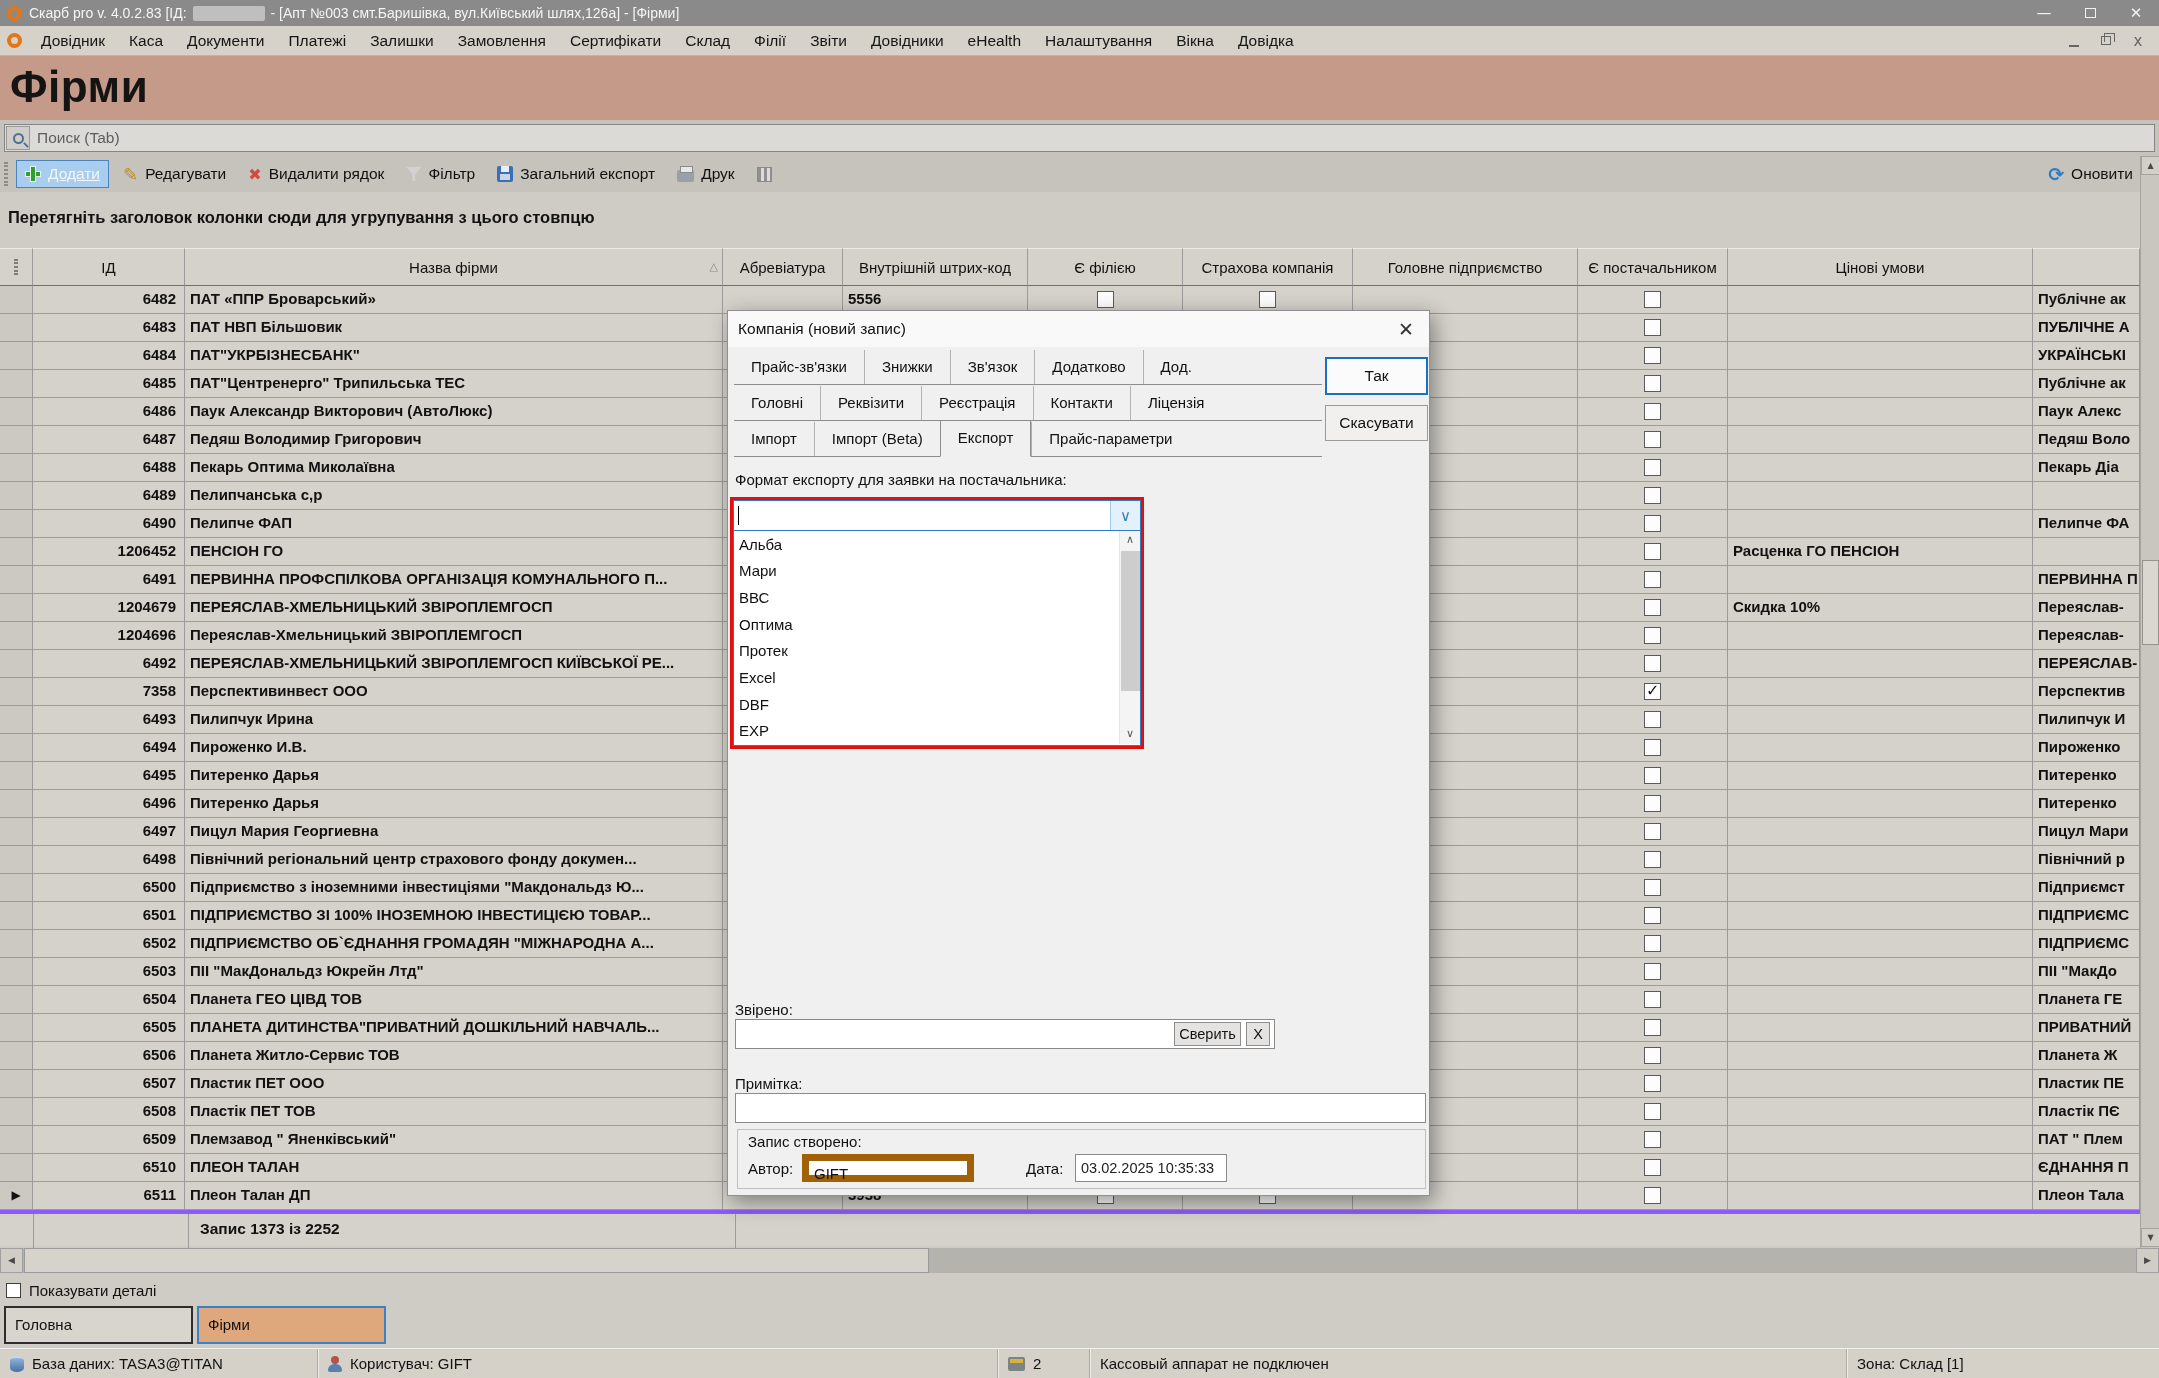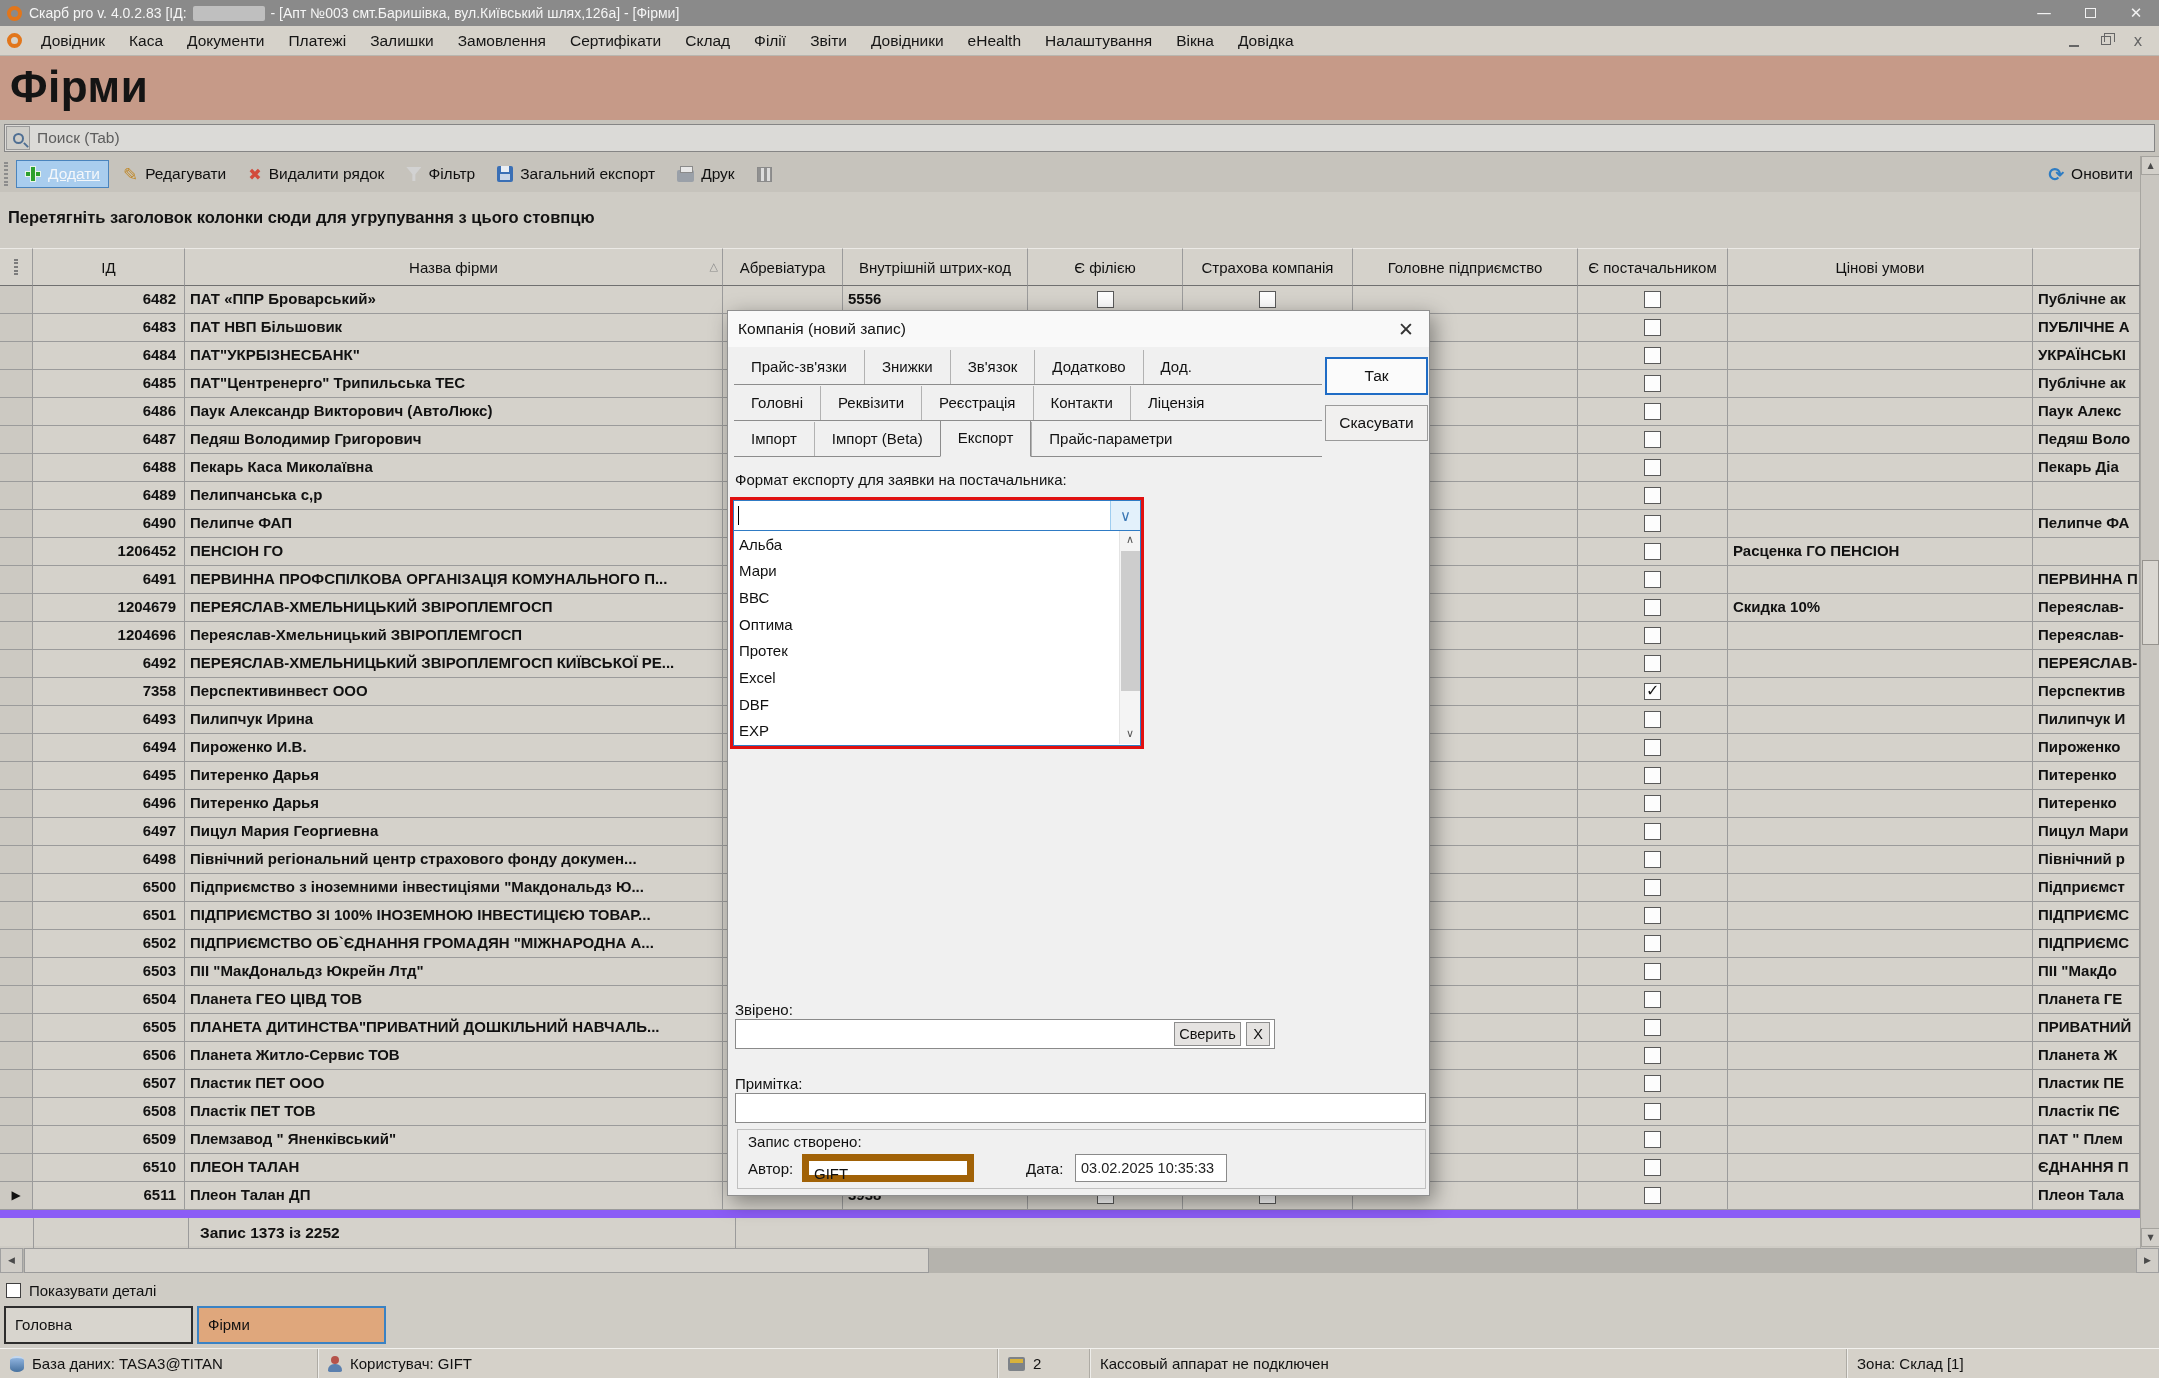--- a/index.html
+++ b/index.html
@@ -78,21 +78,21 @@
   .tbody { position:absolute; left:0; top:286px; width:2140px; }
   .trow { display:flex; height:28px; }
   .tcell { background:#d5d2cb; border-right:1px solid #9b9b9b; border-bottom:1px solid #9b9b9b;
            font-size:15px; font-weight:bold; line-height:26px; padding:0 5px; white-space:nowrap; overflow:hidden; }
   .tcell.num { text-align:right; padding-right:8px; }
   .tcell.ind { padding:0; background:#ccc9c2; text-align:center; font-size:12px; line-height:27px; color:#111; }
   .tcell.ccell { display:flex; align-items:center; justify-content:center; padding:0; }
   .cb { width:17px; height:17px; background:#fdfdfd; border:1px solid #5a5a5a; position:relative; }
   .cb.checked::after { content:"✓"; font-family:"DejaVu Sans",sans-serif; position:absolute; left:1px; top:-6px; font-size:16px; font-weight:bold; color:#141414; }
   .tfooter { position:absolute; left:0; top:1210px; width:2140px; height:36px; background:#d5d2cb;
-             border-top:8px solid #8b5cf6; }
+             border-top:4px solid #8b5cf6; }
   .tfooter .ftext { position:absolute; left:200px; top:6px; font-size:15.5px; font-weight:bold; }
   .fline { position:absolute; top:0; width:1px; height:36px; background:#9b9b9b; }
 
   
   .vscroll { position:absolute; left:2140px; top:156px; width:19px; height:1092px; background:#c9c6c0; border-left:1px solid #a7a5a0; }
   .vsbtn { position:absolute; left:0; width:19px; height:19px; background:#d2cfc9; border:1px solid #a5a39e;
            text-align:center; font-size:8px; line-height:17px; color:#4a4a4a; }
   .vsthumb { position:absolute; left:1px; top:404px; width:17px; height:85px; background:#dad7d1; border:1px solid #96938e; }
   .hscroll { position:absolute; left:0; top:1248px; width:2159px; height:25px; background:#b5b3ad; }
   .hsbtn { position:absolute; top:0; width:23px; height:25px; background:#d0cdc7; border:1px solid #a0a0a0;
@@ -392,21 +392,21 @@
         <div class="tcell" style="width: 225px;"></div>
         <div class="tcell ccell" style="width: 150px;">
           <span class="cb"></span>
         </div>
         <div class="tcell" style="width: 305px;"></div>
         <div class="tcell" style="width: 107px;">Педяш Воло</div>
       </div>
       <div class="trow">
         <div class="tcell ind glyph" style="width: 33px;"></div>
         <div class="tcell num" style="width: 152px;">6488</div>
-        <div class="tcell" style="width: 538px;">Пекарь Каса Миколаївна</div>
+        <div class="tcell" style="width: 538px;">Пекарь Оптима Миколаївна</div>
         <div class="tcell" style="width: 120px;"></div>
         <div class="tcell" style="width: 185px;"></div>
         <div class="tcell ccell" style="width: 155px;">
           <span class="cb"></span>
         </div>
         <div class="tcell ccell" style="width: 170px;">
           <span class="cb"></span>
         </div>
         <div class="tcell" style="width: 225px;"></div>
         <div class="tcell ccell" style="width: 150px;">

